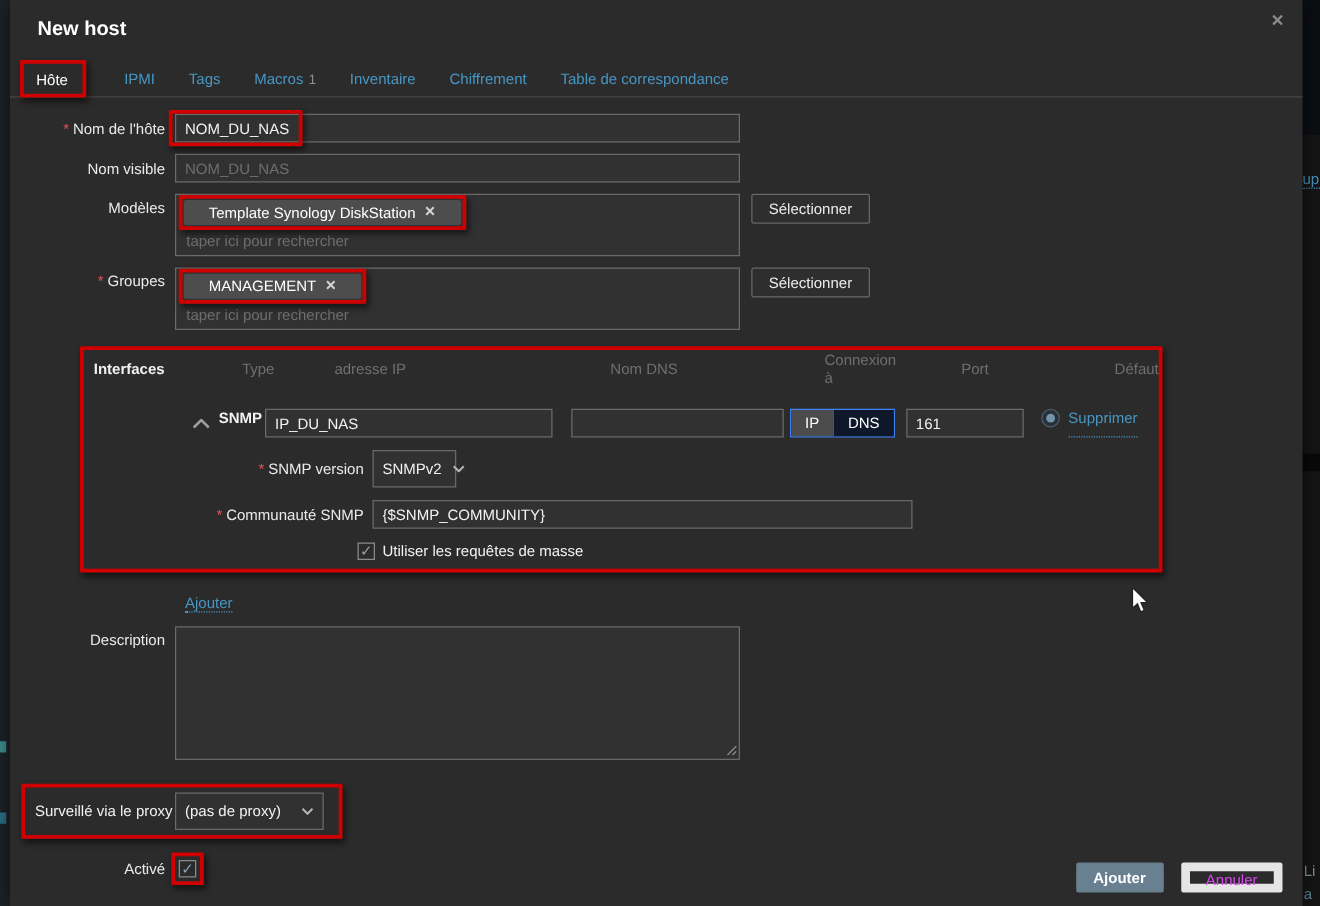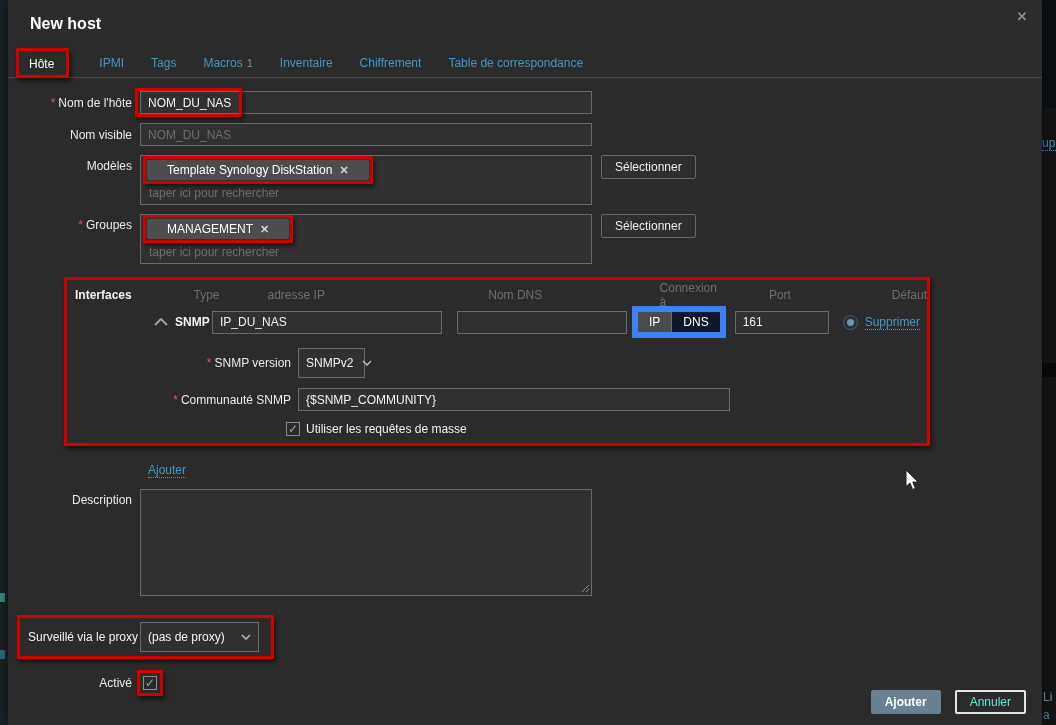--- a/index.html
+++ b/index.html
@@ -104,26 +104,26 @@
     background:#2b2b2b;
   }
   .if-head { display:flex; align-items:center; color:#6f6f6f; height:22px;gap:48px; }
   .c-int  { width:108px; padding-left:8px; color:#f0f0f0; font-weight:bold; }
   .c-type { width:35px; }
   .c-ip   { width:245px; }
   .c-dns  { width:175px; }
   .c-conn { width:87px; }
   .c-port { width:106px; }
   .c-def  { flex:1; }
-  .if-row { display:flex; align-items:center; margin-top:0; }
+  .if-row { display:flex; margin-top:21px; }
   .cell-collapse { width:108px; display:flex; justify-content:flex-end; align-items:center; padding-right:7px; }
   .cell-type { width:37px; color:#f2f2f2; font-weight:bold; }
   .in-ip { width:230px; margin-right:15px; }
   .in-dns { width:170px; margin-right:5px; }
-  .seg-group { display:flex; border:6px solid #3b82f6; margin-right:9px; }
+  .seg-group { display:flex; border:1px solid #3b82f6; margin-right:9px; }
   .seg { padding:3px 11px; color:#fff; cursor:pointer; background:#0f172a; }
   .seg + .seg { border-left:1px solid #6a6a6a; }
   .seg.selected { background:#4b4b4b; }
   .in-port { width:94px; margin-right:14px; }
   .radio {
     width:15px; height:15px; border-radius:50%;
     background:#26313a; border:1px solid #4e5b64;
     display:inline-flex; align-items:center; justify-content:center;
     margin-right:7px; cursor:pointer; flex-shrink:0;
   }
@@ -158,21 +158,21 @@
 
   .proxy-row { margin:19px 0 0 9px; }
   .proxy-ann { display:inline-flex; align-items:center; padding:4px 12px 4px 8px; }
   .proxy-lbl { width:112px; text-align:right; padding-right:9px; white-space:nowrap; }
   .enabled-row { margin-top:13px; }
 
   
   .footer { position:absolute; right:16px; bottom:11px; display:flex; gap:14px; }
   .btn { font-family:"Liberation Sans", sans-serif; font-size:12px; border-radius:2px; cursor:pointer; padding:0 13px; height:24px; }
   .btn-primary { background:#68808f; border:1px solid #68808f; color:#ffffff; font-weight:bold; }
-  .btn-cancel { background:transparent; border:2px solid #e5e5e5; color:#5eead4; }
+  .btn-cancel { background:transparent; border:7px solid #e5e5e5; color:#d946ef; }
 
   .cursor { position:absolute; left:905px; top:470px; z-index:50; pointer-events:none; }
 </style>
 </head>
 <body>
 
 <div class="bg-left">
   <div class="frag1"></div>
   <div class="frag2"></div>
 </div>

